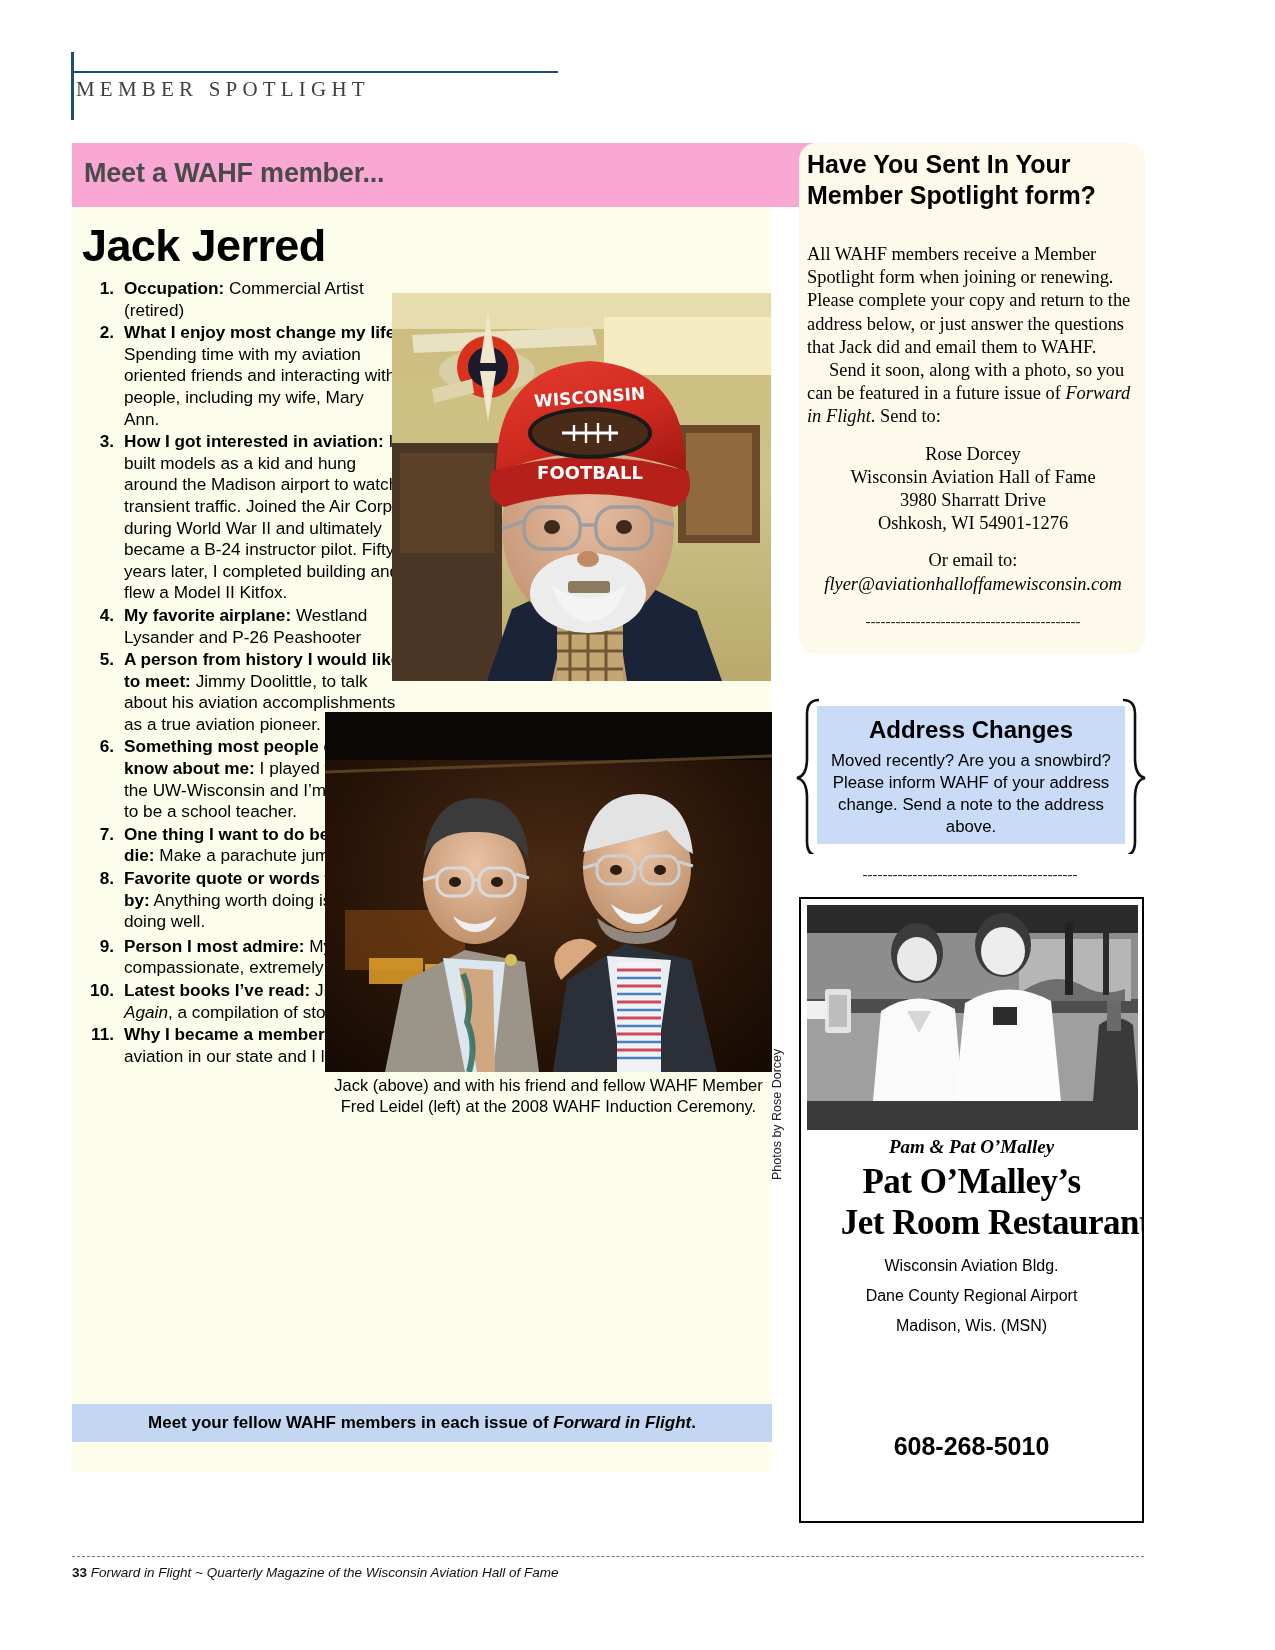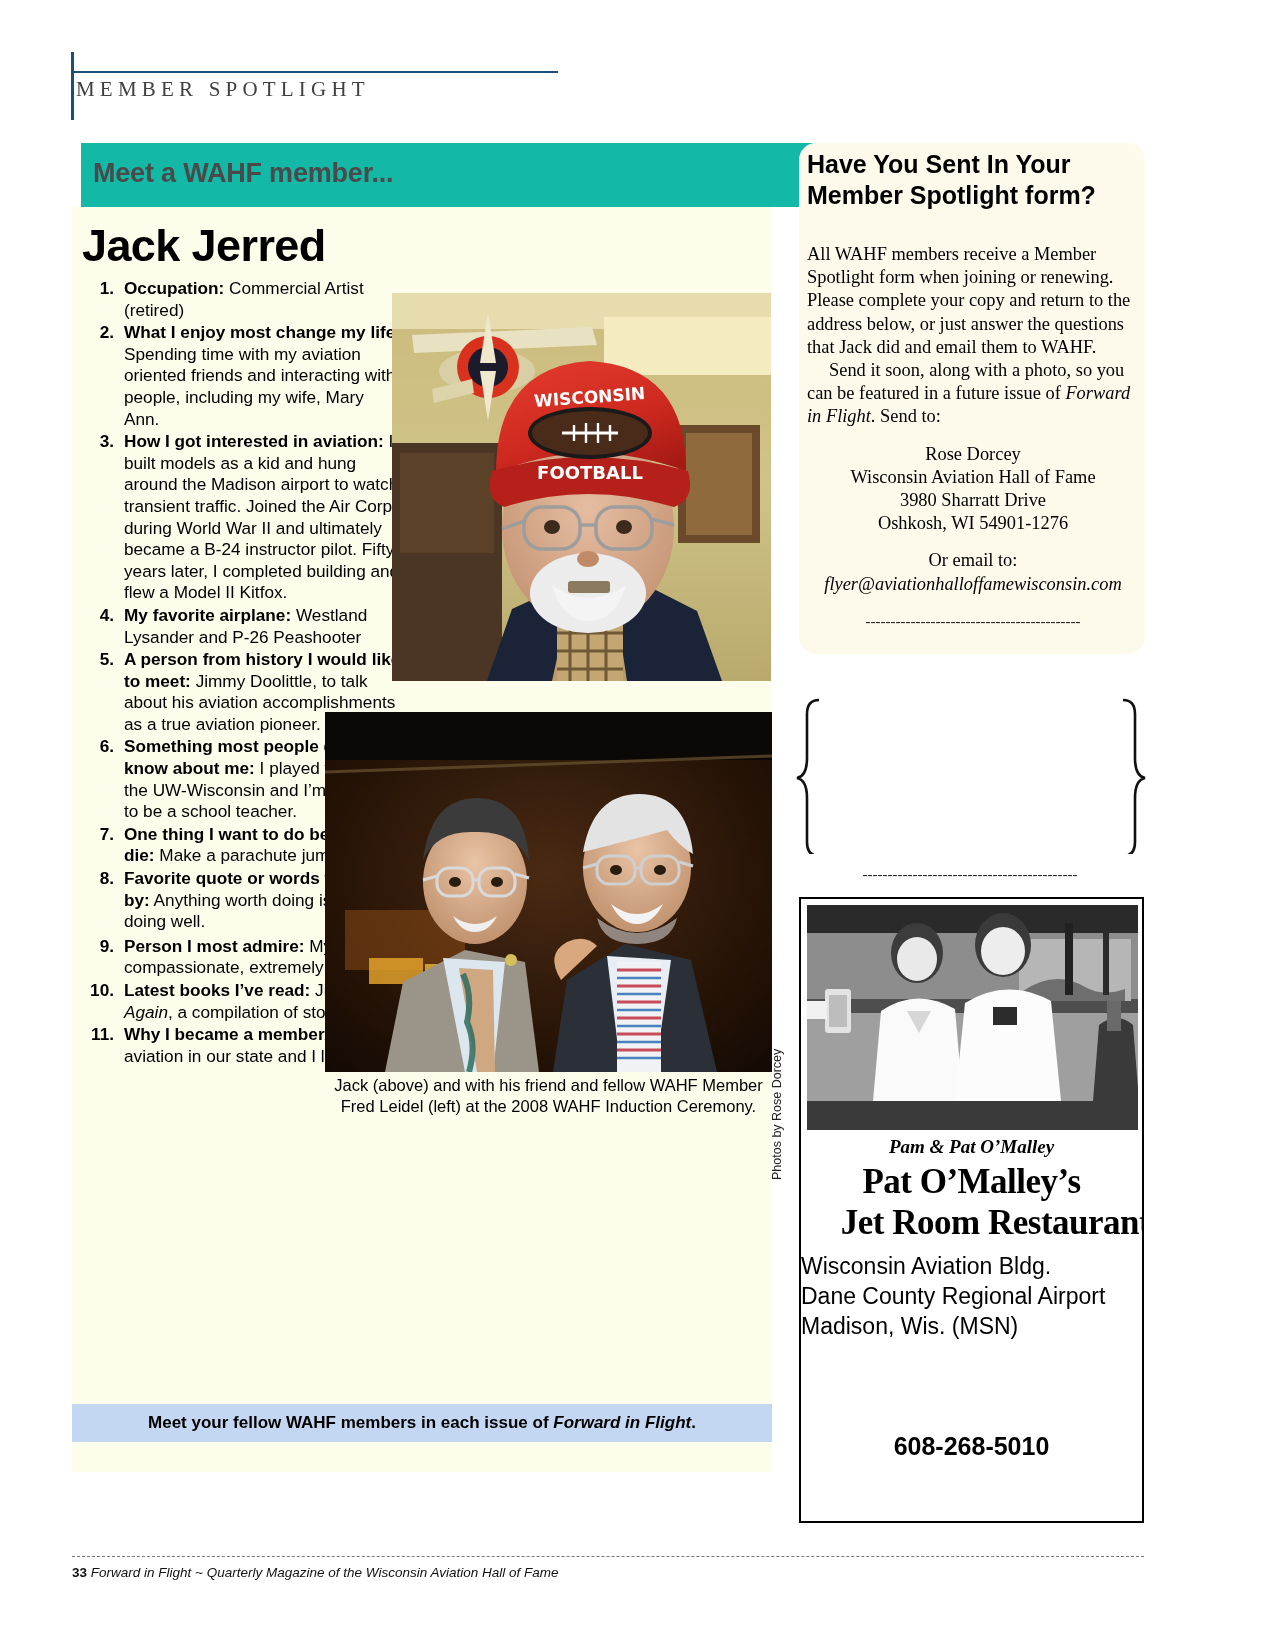--- a/index.html
+++ b/index.html
@@ -40,23 +40,23 @@
 
   
   #left-col {
     position: absolute;
     left: 72px; top: 143px;
     width: 700px;
     height: 1300px;
   }
   #meet-banner {
     position: absolute;
-    left: 9px; top: 0;
+    left: 0; top: 0;
     width: 808px; height: 64px;
-    background: #14b8a6;
+    background: #f9a8d4;
   }
   #meet-banner-text {
     position: absolute;
     left: 12px; top: 15px;
     font-size: 27px;
     font-weight: bold;
     color: #4a4a4a;
     letter-spacing: -0.2px;
   }
   #left-body {
@@ -297,22 +297,22 @@
     font-size: 35px;
     letter-spacing: -0.5px;
     color: #000;
   }
   #ad-line1 { top: 263px; }
   #ad-line2 { top: 304px; padding-left: 24px; }
   #ad-addr {
     position: absolute;
     left: 0; top: 352px;
     width: 341px;
-    text-align: left;
-    font-size: 23px;
+    text-align: center;
+    font-size: 16px;
     line-height: 30px;
     color: #000;
   }
   #ad-meals {
     position: absolute;
     left: 0; top: 443px;
     width: 341px;
     text-align: center;
     font-size: 24.5px;
     font-weight: bold;
@@ -538,20 +538,24 @@
   <span class="brace" id="brace-left">
     <svg width="26" height="156" viewBox="0 0 26 156" fill="none" stroke="#111" stroke-width="2.6">
       <path d="M24 2 q-12 0 -12 14 v44 q0 18 -10 20 q10 2 10 20 v44 q0 14 12 14"></path>
     </svg>
   </span>
   <span class="brace" id="brace-right">
     <svg width="26" height="156" viewBox="0 0 26 156" fill="none" stroke="#111" stroke-width="2.6">
       <path d="M2 2 q12 0 12 14 v44 q0 18 10 20 q-10 2 -10 20 v44 q0 14 -12 14"></path>
     </svg>
   </span>
+  <div id="addr-box">
+    <div id="addr-title">Address Changes</div>
+    <div id="addr-body">Moved recently? Are you a snowbird? Please inform WAHF of your address change. Send a note to the address above.</div>
+  </div>
 </div>
 <div id="addr-dashes">-------------------------------------------</div>
 
 <div id="ad-box">
   <div id="ad-photo">
     <svg width="331" height="225" viewBox="0 0 331 225" preserveAspectRatio="none" aria-hidden="true">
       <rect x="0" y="0" width="331" height="225" fill="#c9c9c9"></rect>
       <rect x="0" y="0" width="331" height="28" fill="#2a2a2a"></rect>
       <rect x="0" y="28" width="331" height="66" fill="#8d8d8d"></rect>
       <rect x="0" y="94" width="331" height="14" fill="#4e4e4e"></rect>

